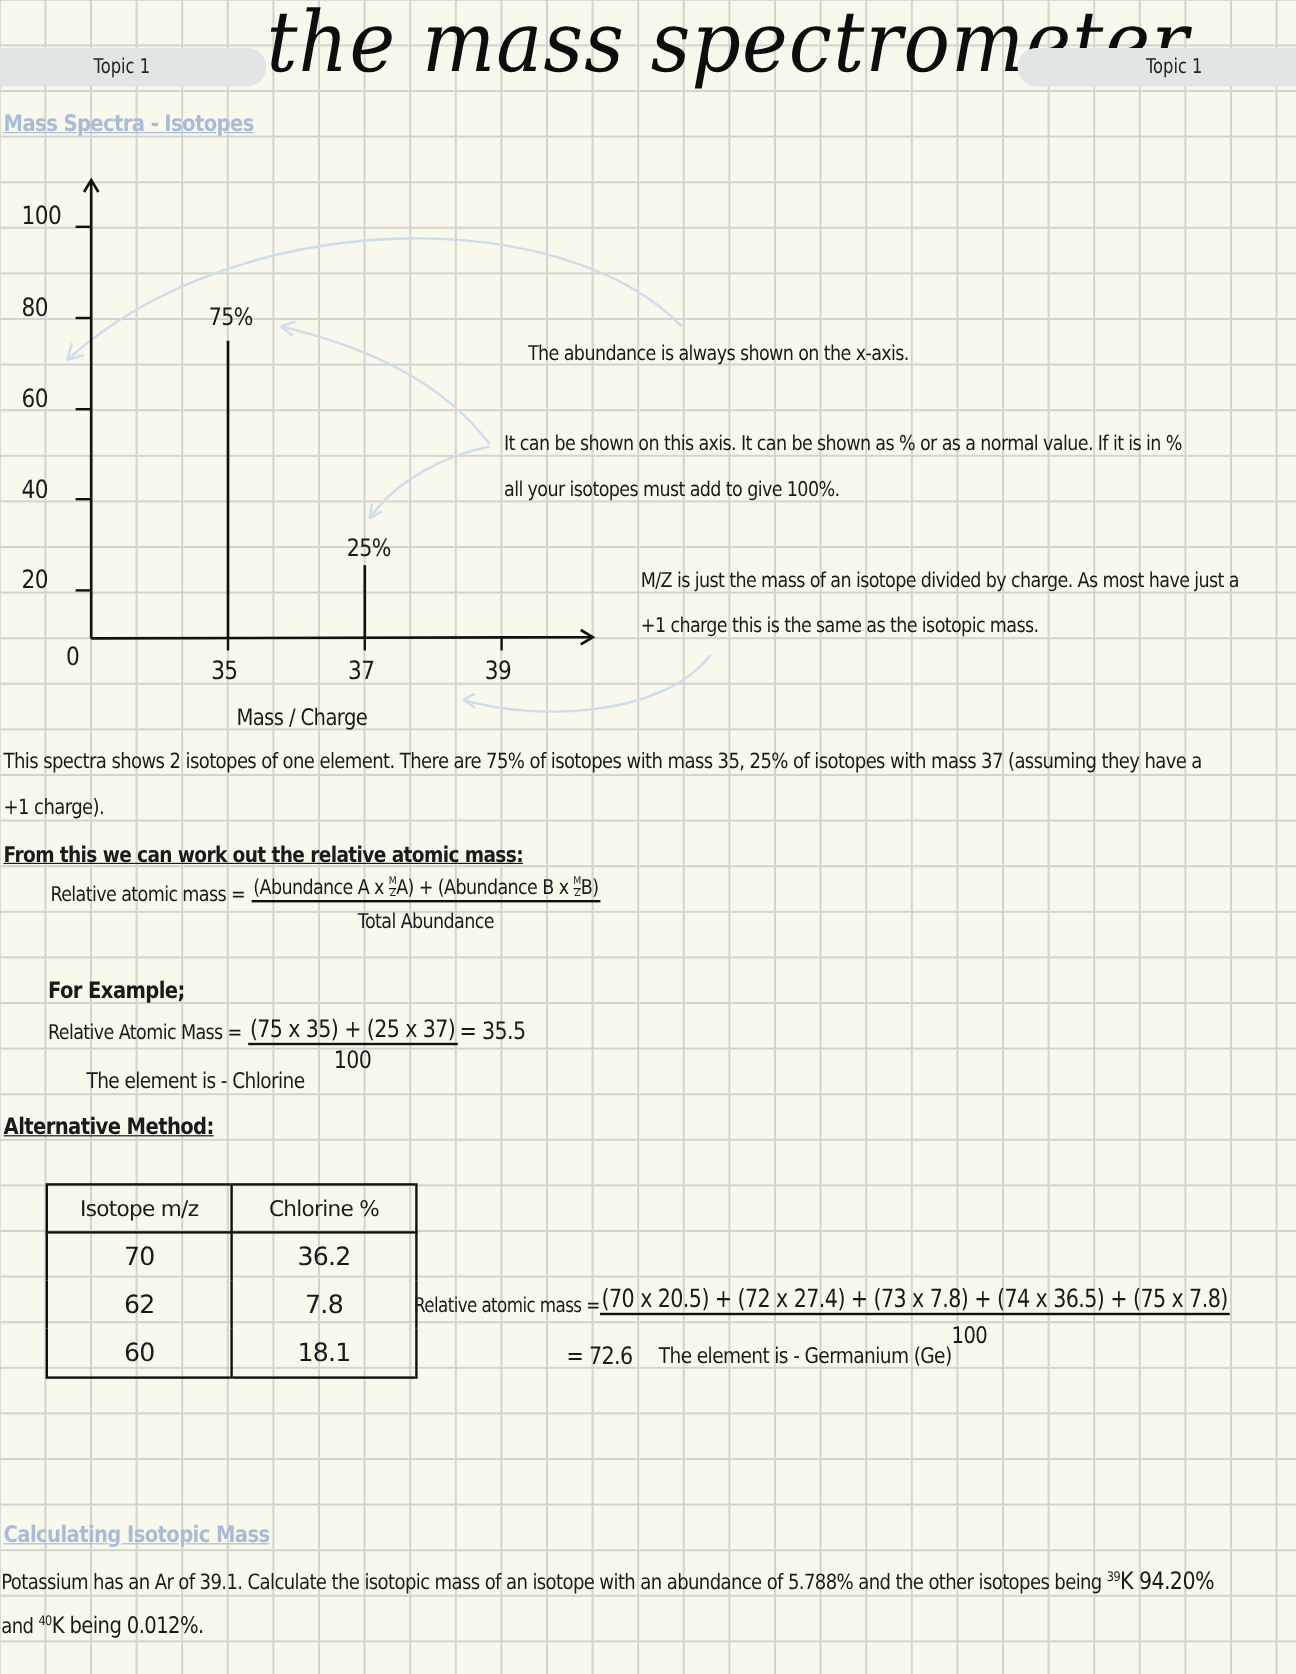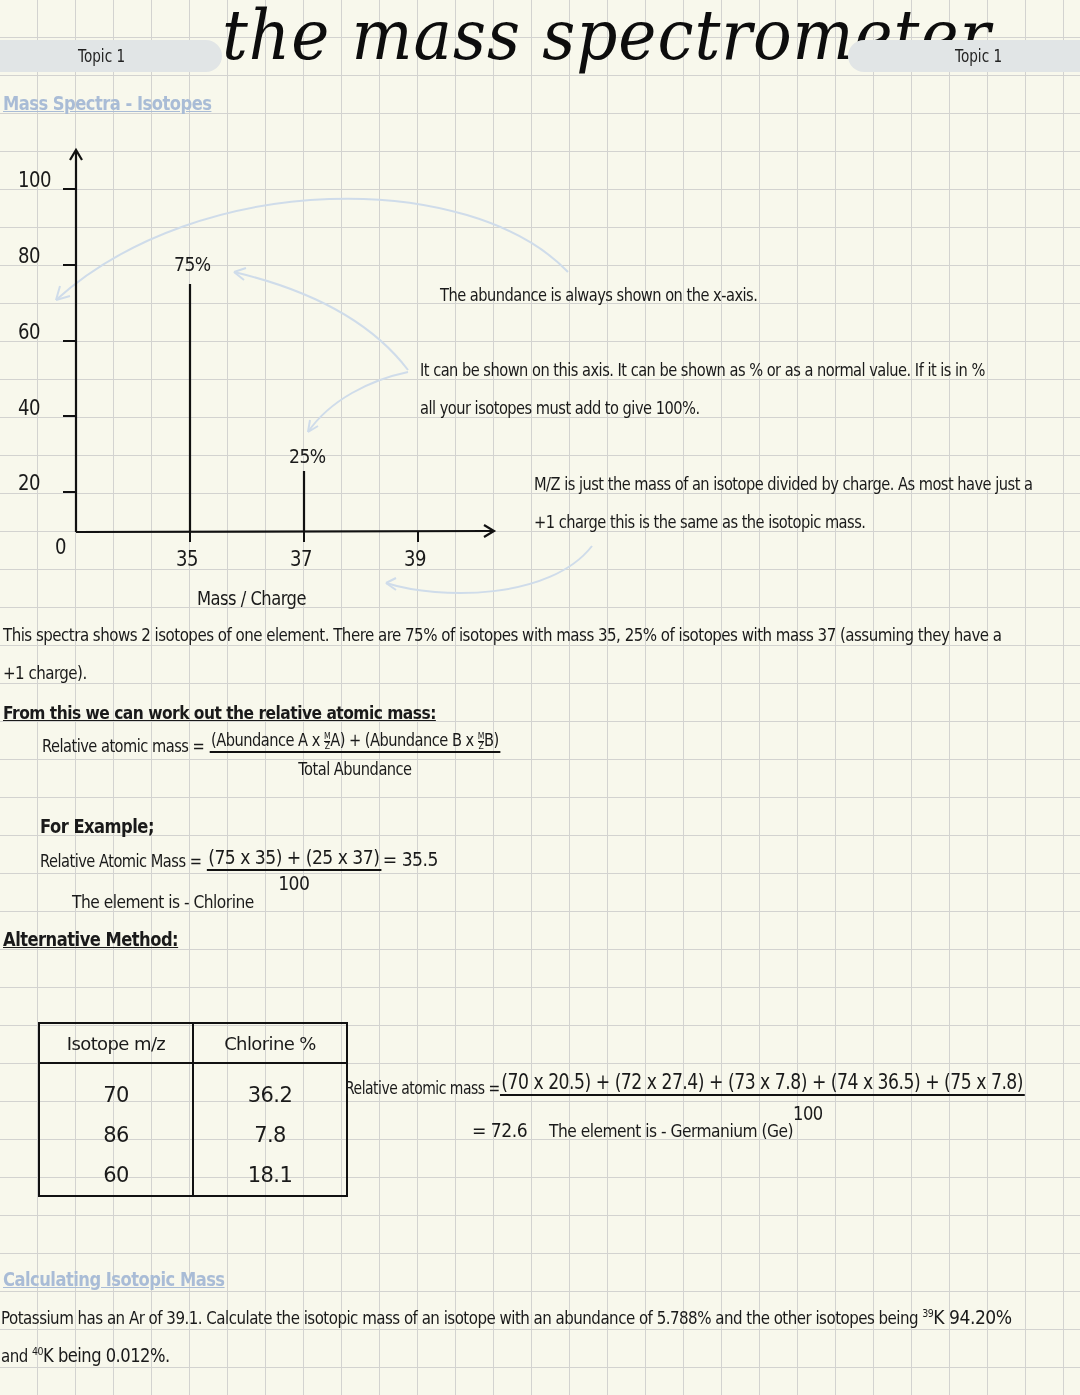--- a/index.html
+++ b/index.html
@@ -18,25 +18,25 @@
   .hand { font-family:"DejaVu Sans", sans-serif; font-size:17px; letter-spacing:-0.6px; transform:scaleX(0.86); transform-origin:left center; }
   .pill { position:absolute; height:32px; background:#e1e5e6; border-radius:16px; display:flex; align-items:center; justify-content:center; font-family:"DejaVu Sans", sans-serif; font-size:17px; color:#222; }
   .pill span { transform:scaleX(0.8); display:inline-block; }
   .title { position:absolute; left:222px; top:-6px; font-family:"DejaVu Serif", serif; font-style:italic; font-size:70px; color:#0d0d0d; letter-spacing:1px; transform:scaleX(0.92); transform-origin:left top; }
   .link-head { color:#a9bcd6; text-decoration:underline; font-size:19px; font-weight:bold; }
   .bold-head { font-weight:bold; text-decoration:underline; font-size:18px; }
   .frac { display:inline-flex; flex-direction:column; align-items:center; vertical-align:middle; }
   .frac .num { border-bottom:2px solid #111; padding:0 2px; }
   .mini-frac { display:inline-flex; flex-direction:column; align-items:center; font-size:9px; line-height:9px; vertical-align:middle; }
   .mini-frac .n { border-bottom:1px solid #111; }
-  table.iso { position:absolute; left:38px; top:1022px; border-collapse:collapse; border:2px solid #111; }
+  table.iso { position:absolute; left:38px; top:986px; border-collapse:collapse; border:2px solid #111; }
   table.iso th, table.iso td { border-left:2px solid #111; border-right:2px solid #111; width:150px; text-align:center; font-weight:normal; }
   table.iso th { border-bottom:2px solid #111; height:36px; font-size:18px; }
   table.iso td { height:38px; font-size:21px; }
-  table.iso tr.first td { padding-top:12px; }
+  table.iso tr.first td { padding-top:0; }
   sup { font-size:11px; }
 </style>
 </head>
 <body>
 
 <div class="pill" style="left:-20px; top:40px; width:242px;">
   <span>Topic 1</span>
 </div>
 <div class="title">the mass spectrometer</div>
 <div class="pill" style="left:848px; top:40px; width:260px;">
@@ -133,21 +133,21 @@
       <th>Isotope m/z</th>
       <th>Chlorine %</th>
     </tr>
   </thead>
   <tbody>
     <tr class="first">
       <td>70</td>
       <td>36.2</td>
     </tr>
     <tr>
-      <td>86</td>
+      <td>62</td>
       <td>7.8</td>
     </tr>
     <tr>
       <td>60</td>
       <td>18.1</td>
     </tr>
   </tbody>
 </table>
 
 <div class="abs hand" style="left:345px; top:1070px; display:flex; align-items:flex-start; transform:scaleX(0.82);">

